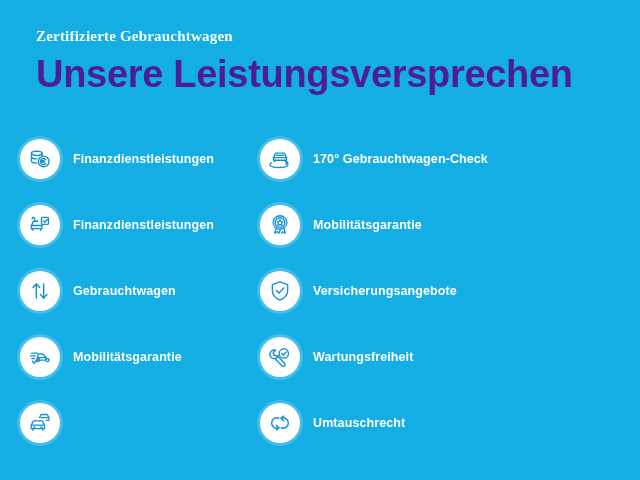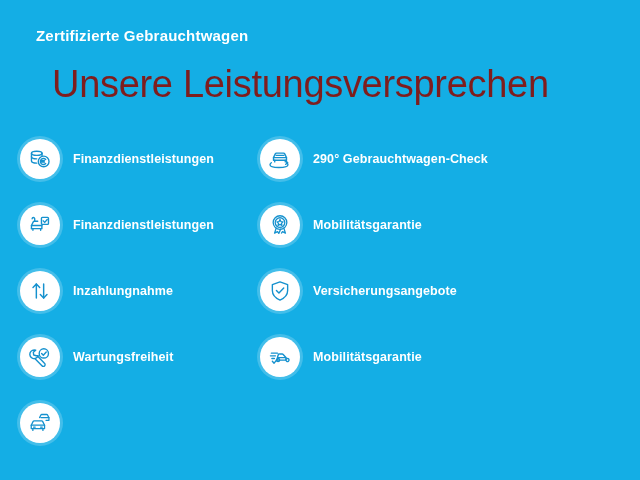--- a/index.html
+++ b/index.html
@@ -31,28 +31,29 @@
     right: 20px;
   }
   .eyebrow {
     font-size: 15px;
     font-weight: bold;
     color: #FFFFFF;
     letter-spacing: 0.2px;
     line-height: 20px;
     margin: 0 0 6px 0;
     white-space: nowrap;
+    font-family: Liberation Serif, serif;
   }
   .headline {
     font-size: 38px;
-    font-weight: normal;
-    color: #7f1d1d;
+    font-weight: bold;
+    color: #4c1d95;
     line-height: 44px;
     letter-spacing: -0.3px;
-    margin: 16px;
+    margin: 0;
     white-space: nowrap;
   }
 
   
   .grid {
     position: absolute;
     left: 20px;
     top: 126px;
     width: 584px;
     display: grid;
@@ -123,21 +124,21 @@
       <span class="badge">
         <svg viewBox="0 0 32 32" fill="none" stroke="#1591CE" stroke-width="1.7" stroke-linecap="round" stroke-linejoin="round">
           <path d="M8 17.5v-3.2l2.2-4.6c.25-.55.8-.9 1.4-.9h8.8c.6 0 1.15.35 1.4.9l2.2 4.6v3.2z"></path>
           <path d="M8 14.3h16"></path>
           <path d="M9.5 17.5v2.1M22.5 17.5v2.1"></path>
           <path d="M11.3 11.6h9.4"></path>
           <path d="M5.3 20.6c-1 .7-1.6 1.5-1.6 2.4 0 2.3 4.7 3.4 10.9 3.4 6.2 0 11.2-1.1 11.2-3.4 0-.9-.6-1.7-1.7-2.4"></path>
           <path d="M23.3 18.4l2.2 2.3-2.5 1.8"></path>
         </svg>
       </span>
-      <span class="label">290° Gebrauchtwagen-Check</span>
+      <span class="label">170° Gebrauchtwagen-Check</span>
     </div>
 
     <div class="item">
       <span class="badge">
         <svg viewBox="0 0 32 32" fill="none" stroke="#1591CE" stroke-width="1.7" stroke-linecap="round" stroke-linejoin="round">
           <path d="M5.5 20.5v-3.9l2.2-4.4c.25-.5.75-.8 1.3-.8h4.2"></path>
           <path d="M5.5 16.6h12.8"></path>
           <path d="M18.3 16.6v3.9H5.5"></path>
           <path d="M7.3 20.5v2.1M16.8 20.5v2.1"></path>
           <path d="M9.5 11.4v-3c0-.9-.7-1.6-1.6-1.6-.85 0-1.55.65-1.6 1.5"></path>
@@ -163,67 +164,78 @@
 
     <div class="item">
       <span class="badge">
         <svg viewBox="0 0 32 32" fill="none" stroke="#1591CE" stroke-width="1.8" stroke-linecap="round" stroke-linejoin="round">
           <path d="M11.5 24.5V7.5"></path>
           <path d="M7.4 11.6l4.1-4.1 4.1 4.1"></path>
           <path d="M20.5 7.5v17"></path>
           <path d="M16.4 20.4l4.1 4.1 4.1-4.1"></path>
         </svg>
       </span>
-      <span class="label">Inzahlungnahme</span>
+      <span class="label">Gebrauchtwagen</span>
     </div>
 
     <div class="item">
       <span class="badge">
         <svg viewBox="0 0 32 32" fill="none" stroke="#1591CE" stroke-width="1.7" stroke-linecap="round" stroke-linejoin="round">
           <path d="M16 4.8l9.4 3.3v7.4c0 5.3-3.8 9.4-9.4 11.7-5.6-2.3-9.4-6.4-9.4-11.7V8.1z"></path>
           <path d="M11.6 15.3l3.1 3.2 5.9-6.3"></path>
         </svg>
       </span>
       <span class="label">Versicherungsangebote</span>
-    </div>
-
-    <div class="item">
-      <span class="badge">
-        <svg viewBox="0 0 32 32" fill="none" stroke="#1591CE" stroke-width="1.7" stroke-linecap="round" stroke-linejoin="round">
-          <path d="M13.8 14.3a5.3 5.3 0 1 1-3.1-6.6l-2.9 2.5.4 3.3 3.2 1z"></path>
-          <path d="M13.2 15.1l8.3 8.6a2.2 2.2 0 1 1-3.1 3.1l-8.2-8.4"></path>
-          <circle cx="20.7" cy="11.6" r="5.7"></circle>
-          <path d="M18 11.6l2.1 2.2 3.6-4"></path>
-        </svg>
-      </span>
-      <span class="label">Wartungsfreiheit</span>
     </div>
 
     <div class="item">
       <span class="badge">
         <svg viewBox="0 0 32 32" fill="none" stroke="#1591CE" stroke-width="1.7" stroke-linecap="round" stroke-linejoin="round">
           <path d="M11.5 19.8h11.8v-3.1l-3.4-3.8c-.3-.35-.75-.55-1.2-.55h-3.3"></path>
           <path d="M14.2 12.35l-1.4 4.35h10.5"></path>
           <path d="M15.5 19.8a1.9 1.9 0 1 1-3.8 0 1.9 1.9 0 0 1 3.8 0z"></path>
           <path d="M23.3 19.8a1.9 1.9 0 1 0 0-.1z"></path>
           <path d="M5.4 11.3h7.4M4.2 14.6h6.2M6.0 17.9h3.1"></path>
           <path d="M6.6 21.3l2.1 2.3 4.1-4.8"></path>
         </svg>
       </span>
       <span class="label">Mobilitätsgarantie</span>
+    </div>
+
+    <div class="item">
+      <span class="badge">
+        <svg viewBox="0 0 32 32" fill="none" stroke="#1591CE" stroke-width="1.7" stroke-linecap="round" stroke-linejoin="round">
+          <path d="M13.8 14.3a5.3 5.3 0 1 1-3.1-6.6l-2.9 2.5.4 3.3 3.2 1z"></path>
+          <path d="M13.2 15.1l8.3 8.6a2.2 2.2 0 1 1-3.1 3.1l-8.2-8.4"></path>
+          <circle cx="20.7" cy="11.6" r="5.7"></circle>
+          <path d="M18 11.6l2.1 2.2 3.6-4"></path>
+        </svg>
+      </span>
+      <span class="label">Wartungsfreiheit</span>
     </div>
 
     <div class="item">
       <span class="badge">
         <svg viewBox="0 0 32 32" fill="none" stroke="#1591CE" stroke-width="1.6" stroke-linecap="round" stroke-linejoin="round">
           <path d="M15.5 9.3l1.6-3.1c.2-.4.6-.65 1.05-.65h6.1c.45 0 .85.25 1.05.65l1.7 3.4v3.1h-3.6"></path>
           <path d="M17.1 9.3h9.9"></path>
           <path d="M5.2 22.9v-4.2l2.4-4.7c.22-.45.65-.72 1.15-.72h9.3c.5 0 .93.27 1.15.72l2.4 4.7v4.2z"></path>
           <path d="M5.2 18.7h16.4"></path>
           <path d="M7.2 22.9v2.2M19.6 22.9v2.2"></path>
           <path d="M8.0 21.0h2.1M16.7 21.0h2.1"></path>
         </svg>
       </span>
     </div>
 
+    <div class="item">
+      <span class="badge">
+        <svg viewBox="0 0 32 32" fill="none" stroke="#1591CE" stroke-width="1.8" stroke-linecap="round" stroke-linejoin="round">
+          <path d="M14.5 10.2a6.3 6.3 0 1 0 0 11.6"></path>
+          <path d="M11.6 18.9l3.1 2.9-3.1 2.6"></path>
+          <path d="M17.5 21.8a6.3 6.3 0 1 0 0-11.6"></path>
+          <path d="M20.4 13.1l-3.1-2.9 3.1-2.6"></path>
+        </svg>
+      </span>
+      <span class="label">Umtauschrecht</span>
+    </div>
 
   </div>
 </div>
 
 </body></html>

